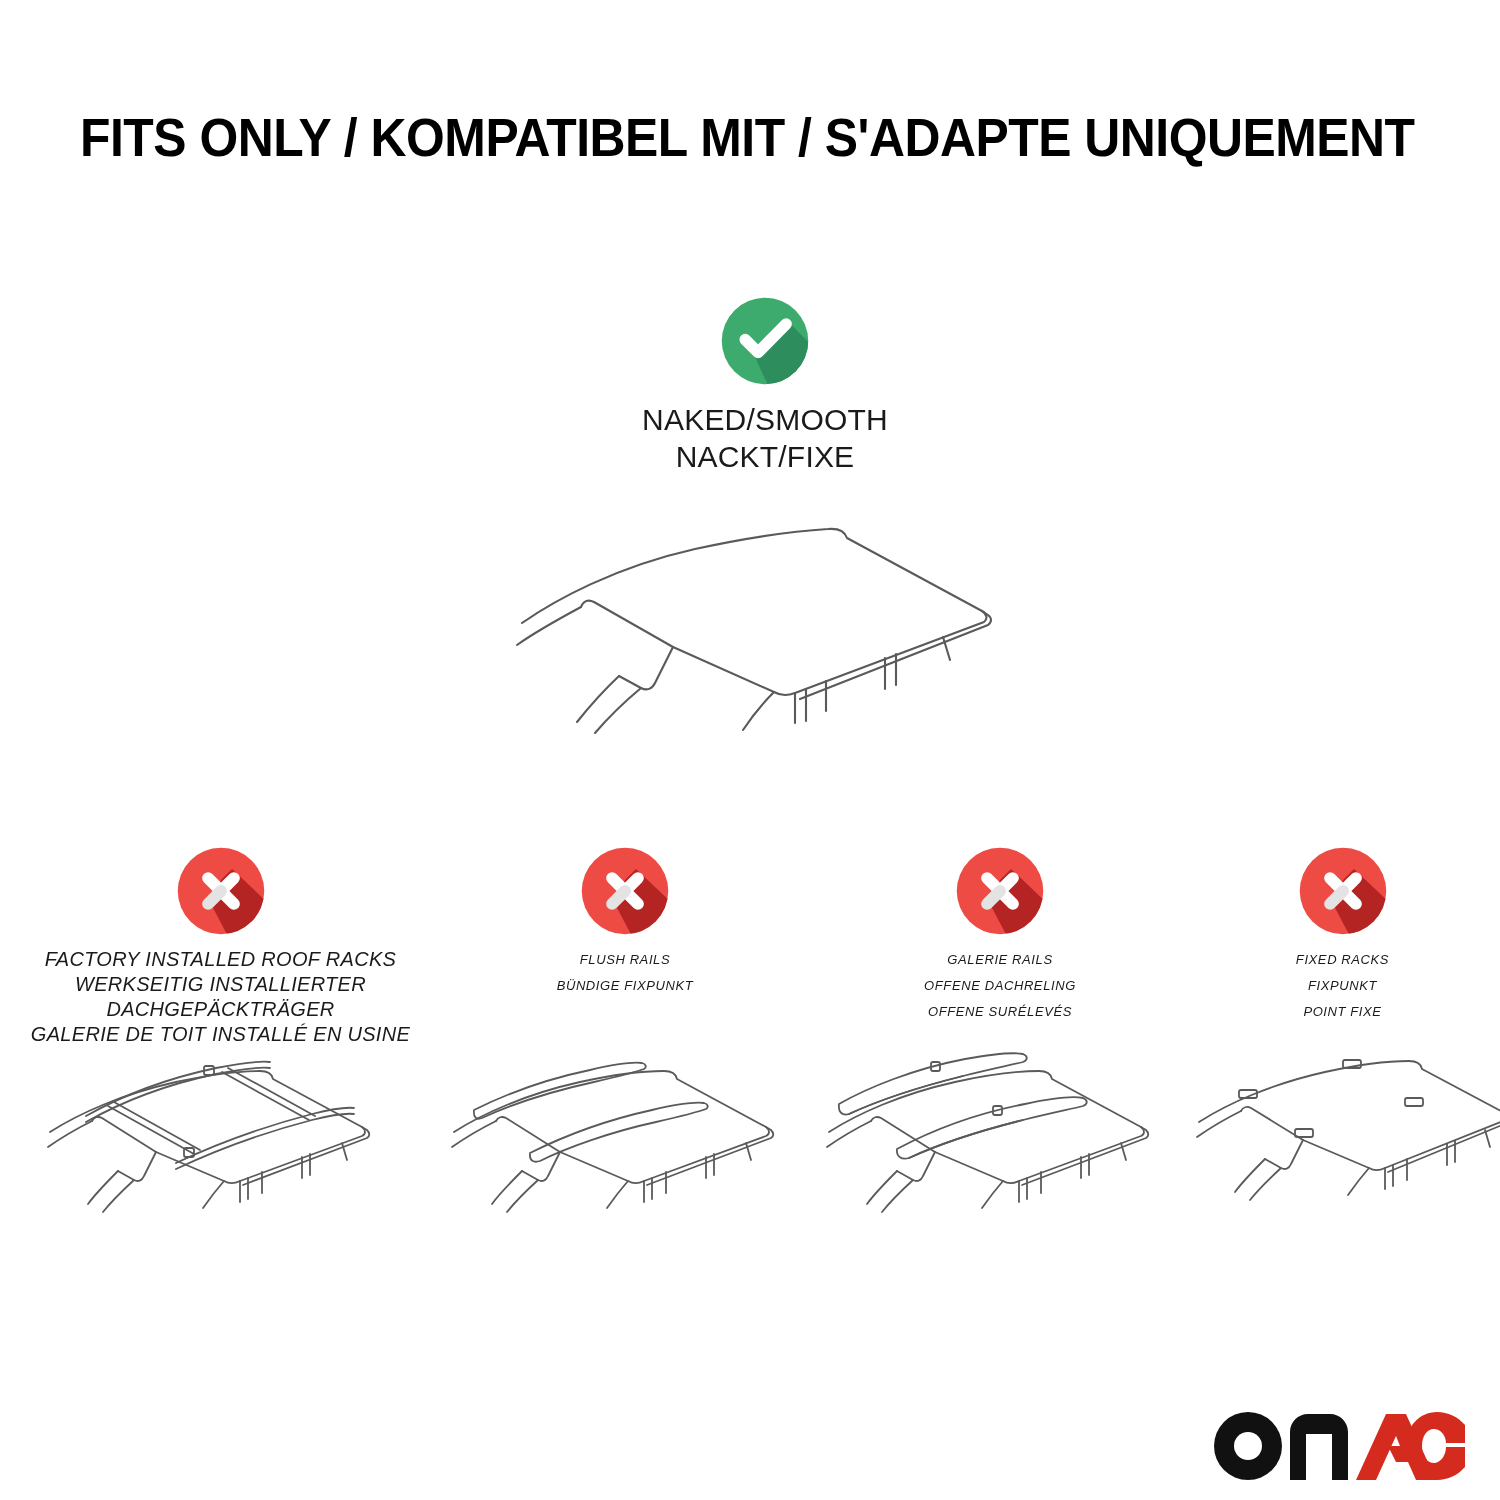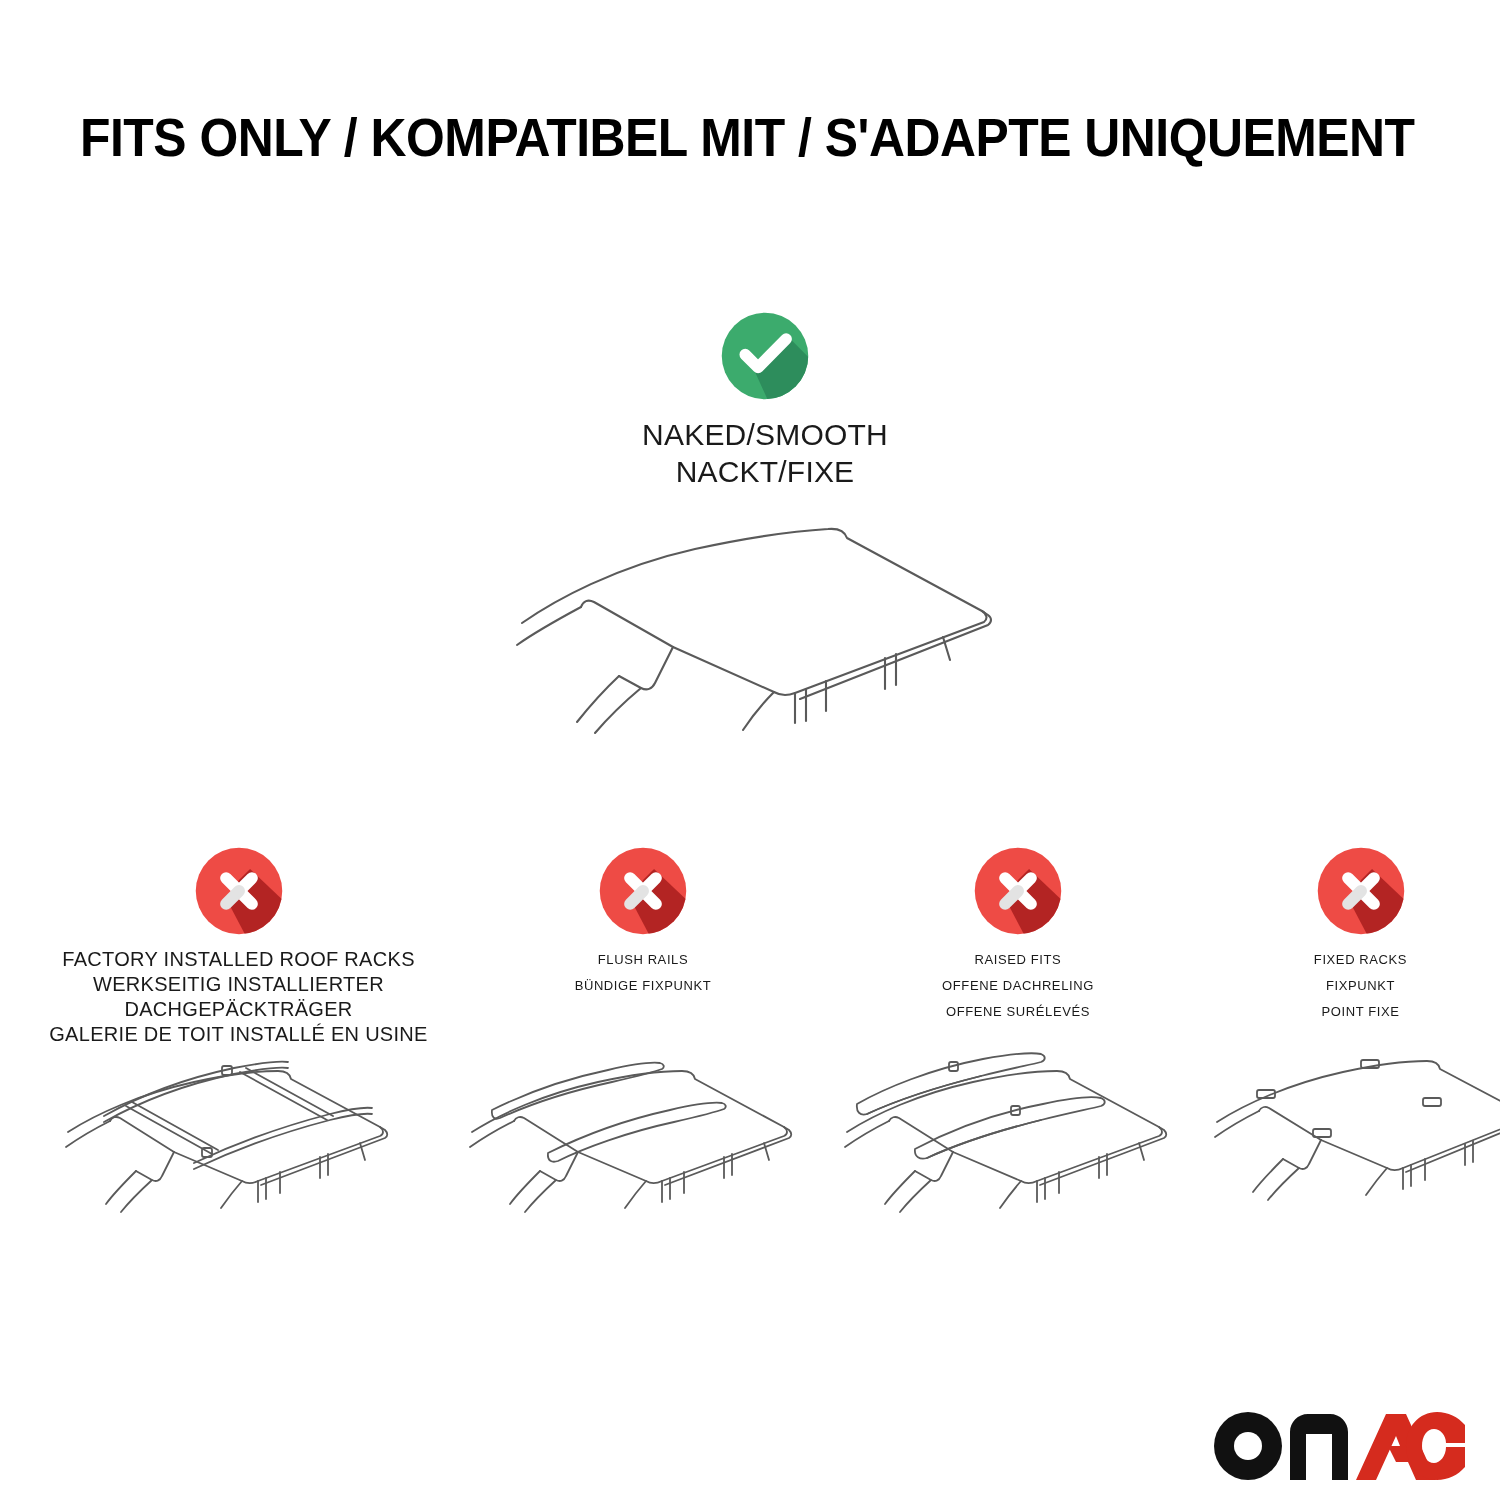--- a/index.html
+++ b/index.html
@@ -29,21 +29,21 @@
     line-height: 60px;
     white-space: nowrap;
     transform: scaleX(0.94);
     transform-origin: left top;
   }
 
   
   .fits-block {
     position: absolute;
     left: 555px;
-    top: 310px;
+    top: 295px;
     width: 420px;
     text-align: center;
   }
   .icon-badge {
     width: 92px;
     height: 92px;
     margin: 0 auto;
     display: block;
   }
   .fits-labels {
@@ -59,24 +59,25 @@
     position: absolute;
     left: 495px;
     top: 515px;
     width: 540px;
     height: 290px;
   }
 
   
   .row {
     position: absolute;
-    left: 18px;
+    left: 0;
     top: 845px;
     width: 1248px;
     height: 640px;
+    font-style: italic;
   }
   .cell {
     position: absolute;
     top: 0;
     width: 100%;
     text-align: center;
   }
   .cell-1 { left: 13px;   width: 415px; }
   .cell-2 { left: 430px;  width: 390px; }
   .cell-3 { left: 805px;  width: 390px; }
@@ -288,21 +289,21 @@
         </defs>
       <circle cx="50" cy="50" r="47" fill="#ee4b45"></circle>
       <g clip-path="url(#clipRed3)">
         <path d="M50 38 L62 26 L100 62 L100 100 L58 100 L38 62 Z" fill="#a81d1d" opacity="0.85"></path>
       </g>
       <path d="M36 36 L64 64" stroke="#ffffff" stroke-width="13" stroke-linecap="round"></path>
       <path d="M64 36 L50 50" stroke="#ffffff" stroke-width="13" stroke-linecap="round"></path>
       <path d="M50 50 L36 64" stroke="#e3e3e3" stroke-width="13" stroke-linecap="round"></path>
     </svg>
     <div class="x-labels">
-      <div>RAISED FITS</div>
+      <div>GALERIE RAILS</div>
       <div>OFFENE DACHRELING</div>
       <div>OFFENE SURÉLEVÉS</div>
     </div>
     <div class="cell-art">
       <svg width="390" height="230" viewBox="0 0 390 230">
         <g fill="none" stroke="#5a5a5a" stroke-width="1.8" stroke-linejoin="round" stroke-linecap="round">
           <path d="M24 82 C52 64 96 44 150 32 C186 24 214 21 234 21 C242 21 246 24 247 29
                    L336 77 C340 80 340 84 336 86 L214 131 C208 134 203 134 198 131 L130 102"></path>
           <path d="M130 102 L118 126 C116 131 112 132 108 130 L92 121"></path>
           <path d="M66 71 C68 67 72 66 76 68 L130 102"></path>

